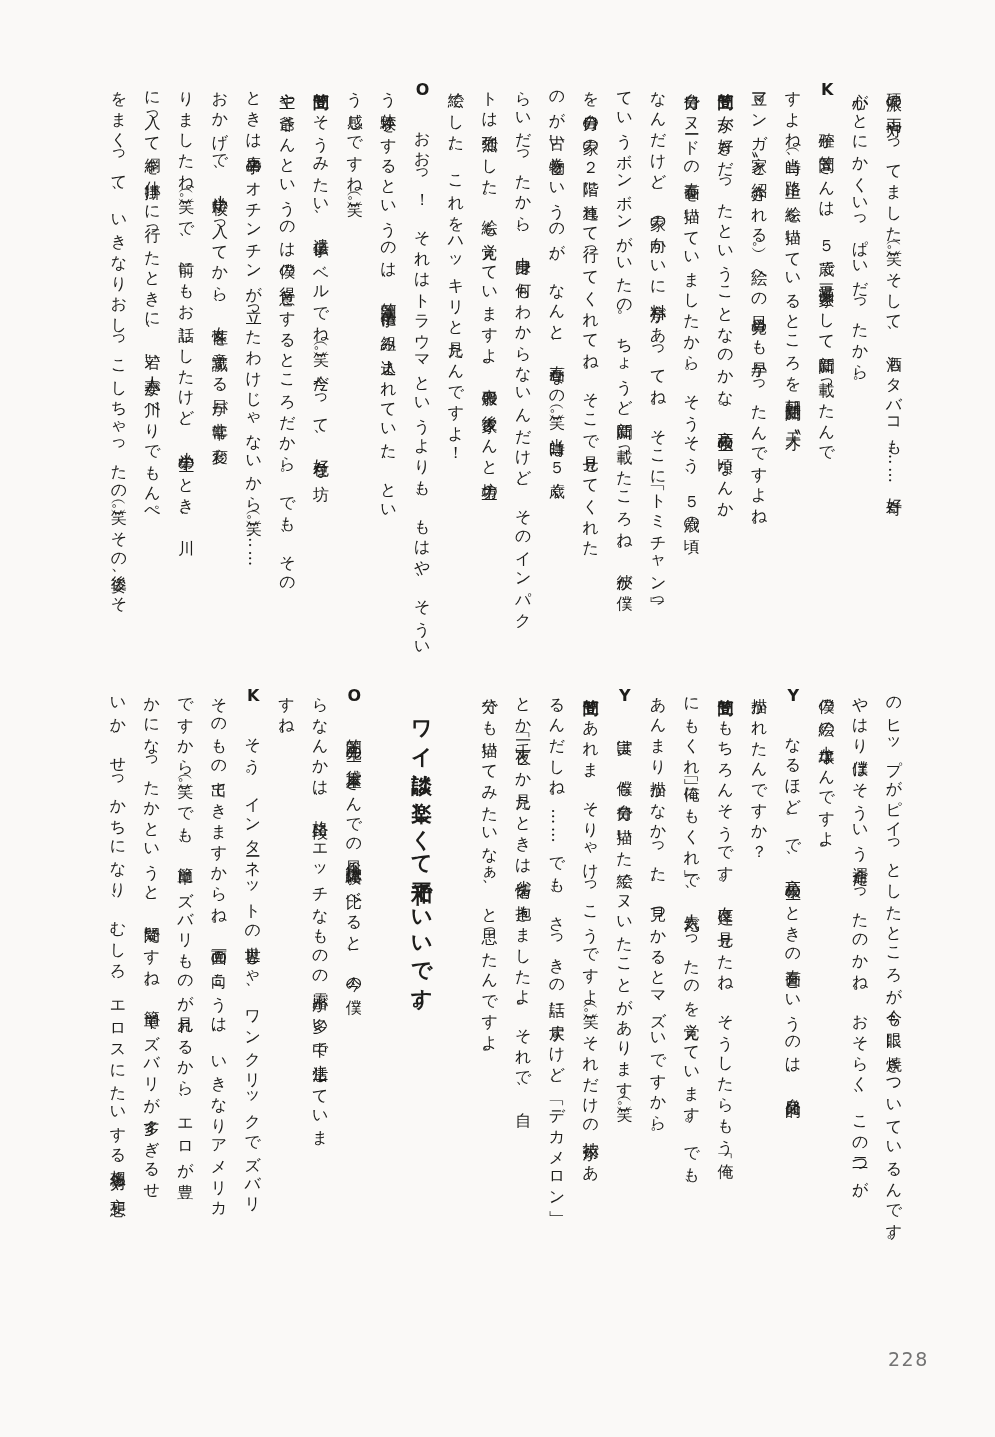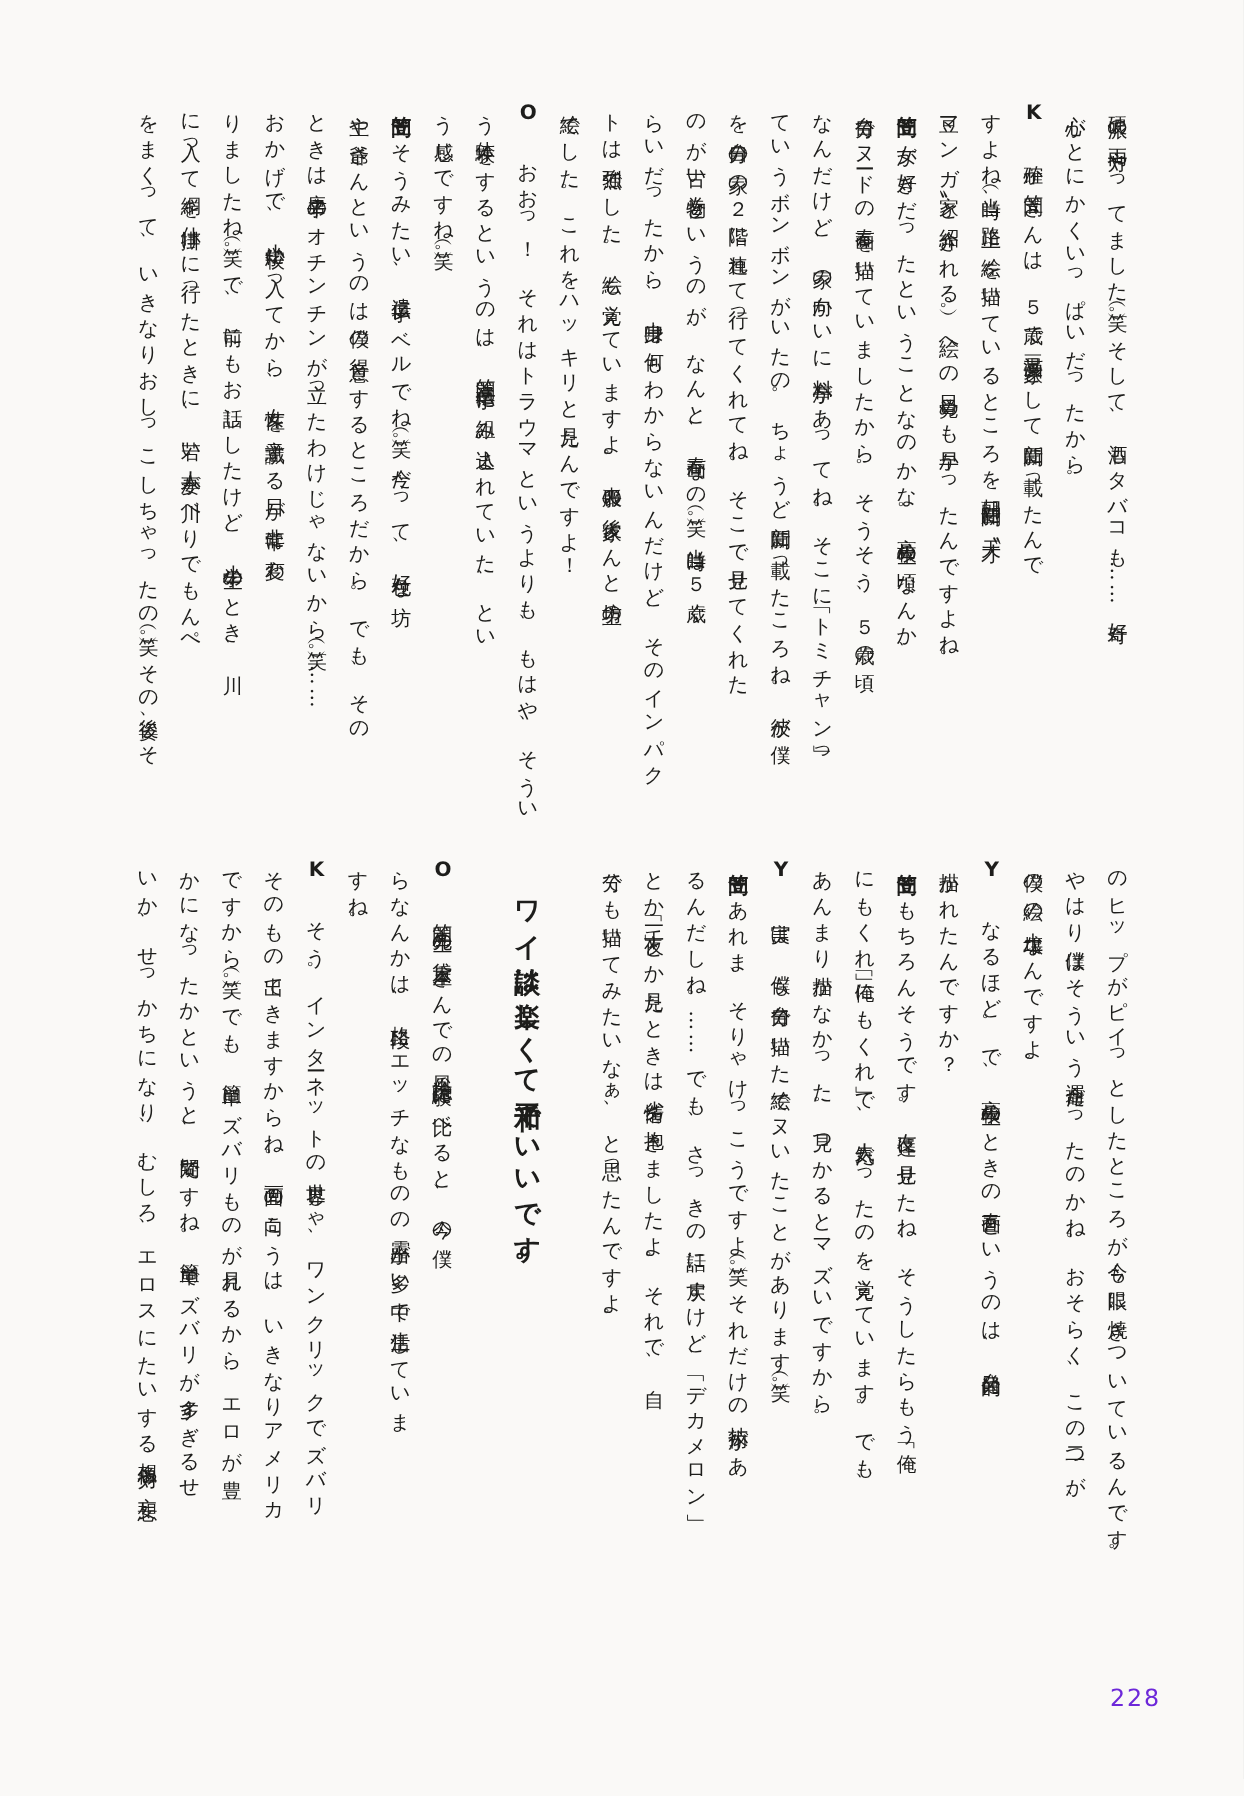--- a/index.html
+++ b/index.html
@@ -59,21 +59,21 @@
     font-weight: 700;
     text-orientation: upright;
   }
   .page-number {
     position: absolute;
     top: 1348px;
     left: 888px;
     font-family: "DejaVu Sans", "Liberation Sans", sans-serif;
     font-size: 19px;
     letter-spacing: 1.5px;
-    color: #6d28d9;
+    color: #737373;
   }
 </style>
 </head>
 <body>
 
 <div class="page">
   <div id="top-block" class="vblock">
       <p class="col">硬派の両方やってました（笑）。そして、酒もタバコも……好奇</p>
       <p class="col">心がとにかくいっぱいだったから。</p>
       <p class="col"><b class="speaker">K</b>　確か笠間さんは、５歳で豆漫画家として新聞に載ったんで</p>

